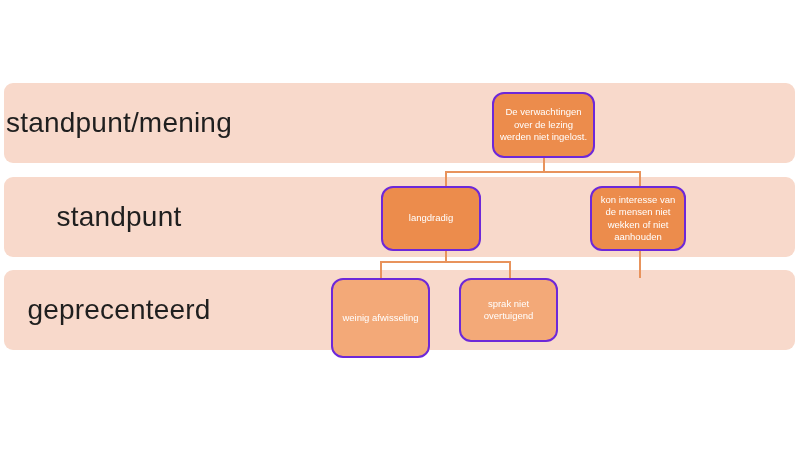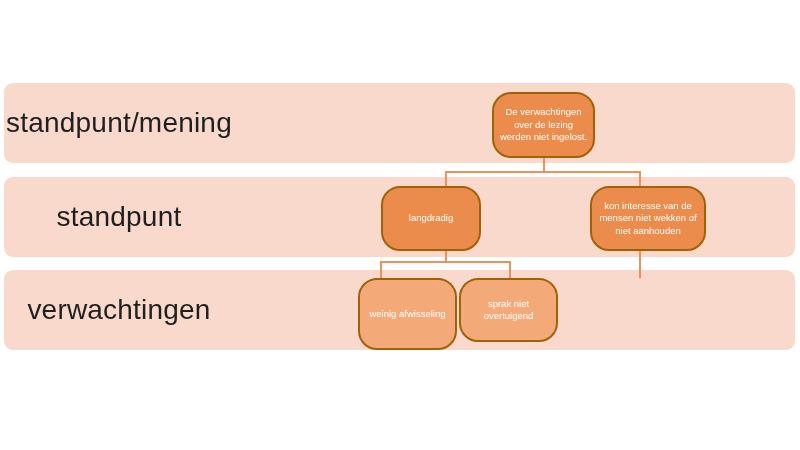--- a/index.html
+++ b/index.html
@@ -33,39 +33,39 @@
     color: var(--label-text, #1F1F1F);
     letter-spacing: 0.2px;
   }
   .band-1 { top: 83px; }
   .band-2 { top: 177px; }
   .band-3 { top: 270px; }
 
   .node {
     position: absolute;
     box-sizing: border-box;
-    border: 2px solid #a16207;
-    border-radius: 19px;
+    border: 2px solid #6d28d9;
+    border-radius: 12px;
     color: var(--node-text, #FFFFFF);
     font-size: 9.5px;
     line-height: 1.3;
     text-align: center;
     display: flex;
     align-items: center;
     justify-content: center;
     padding: 3px 5px;
     z-index: 2;
   }
   .node-dark  { background: var(--node-dark, #EC8C4C); }
   .node-light { background: var(--node-light, #F3A978); }
 
   .node-root          { left: 492px; top: 92px;  width: 103px; height: 66px; }
   .node-arg1          { left: 381px; top: 186px; width: 100px; height: 65px; }
-  .node-arg2          { left: 590px; top: 186px; width: 116px; height: 65px; }
-  .node-sub1          { left: 331px; top: 278px; width: 99px;  height: 72px; margin-left: 27px; }
+  .node-arg2          { left: 590px; top: 186px; width: 96px; height: 65px; }
+  .node-sub1          { left: 331px; top: 278px; width: 99px;  height: 80px; }
   .node-sub2          { left: 459px; top: 278px; width: 99px;  height: 64px; }
   .node-sub3          { left: 590px; top: 278px; width: 100px; height: 64px; }
 
   .conn {
     position: absolute;
     background: var(--connector, #E8935C);
     z-index: 1;
   }
 </style>
 </head>
@@ -73,21 +73,21 @@
 
 <div class="stage">
 
   <div class="band band-1">
     <span class="band-label">standpunt/mening</span>
   </div>
   <div class="band band-2">
     <span class="band-label">standpunt</span>
   </div>
   <div class="band band-3">
-    <span class="band-label">verwachtingen</span>
+    <span class="band-label">geprecenteerd</span>
   </div>
 
   <div class="conn" style="left:543px; top:157px; width:2px; height:16px;"></div>
   <div class="conn" style="left:445px; top:171px; width:196px; height:2px;"></div>
   <div class="conn" style="left:445px; top:171px; width:2px; height:15px;"></div>
   <div class="conn" style="left:639px; top:171px; width:2px; height:15px;"></div>
 
   <div class="conn" style="left:445px; top:250px; width:2px; height:13px;"></div>
   <div class="conn" style="left:380px; top:261px; width:131px; height:2px;"></div>
   <div class="conn" style="left:380px; top:261px; width:2px; height:17px;"></div>

